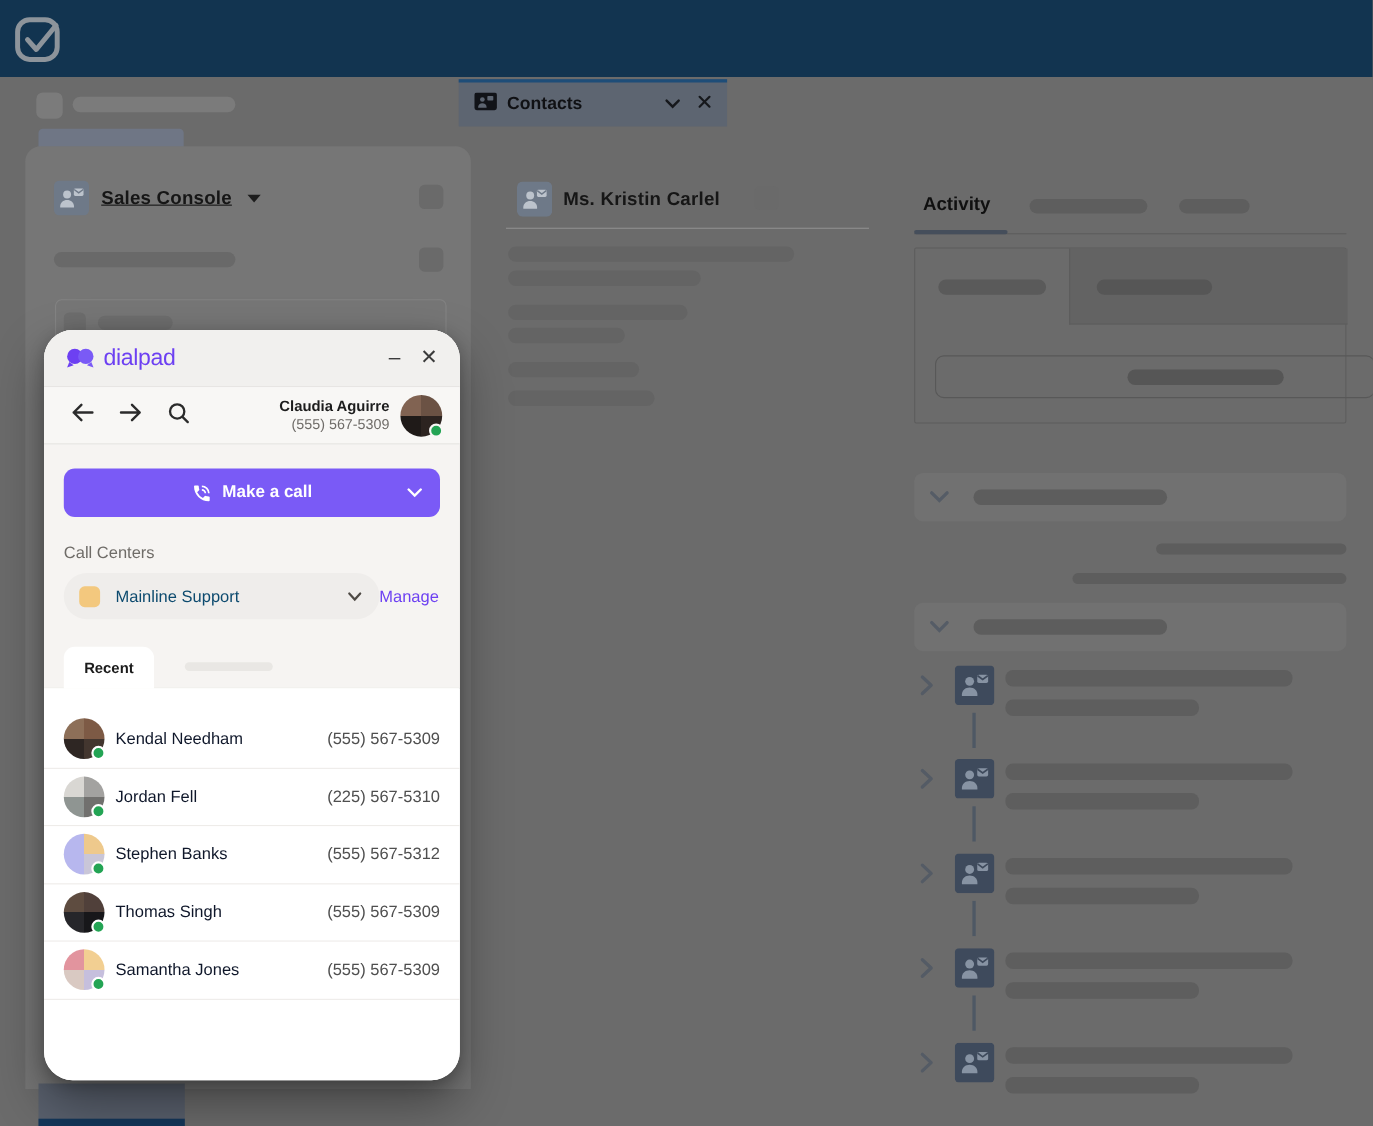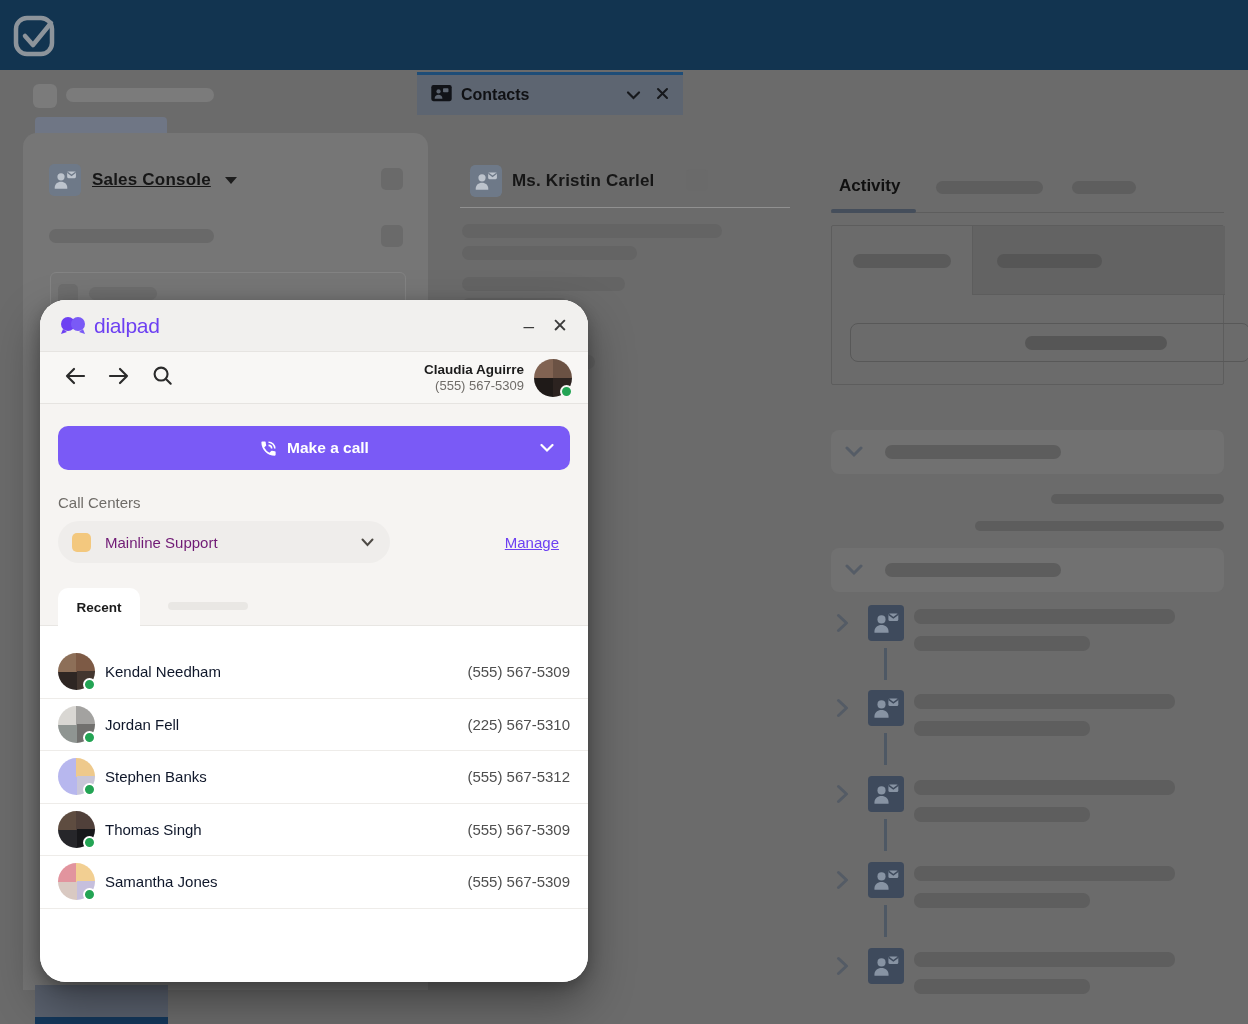--- a/index.html
+++ b/index.html
@@ -18,21 +18,21 @@
 
   .sales-card { position:absolute; left:23px; top:133px; width:405px; height:857px; background:#767676; border-radius:14px 14px 0 0; }
   .mini-tab-strip { position:absolute; left:35px; top:117px; width:132px; height:22px; background:#6f7685; border-radius:4px 4px 0 0; }
 
   .sf-icon { width:32px; height:32px; border-radius:5px; display:block; }
   .bg-title { position:absolute; font-size:17px; font-weight:bold; color:#161616; letter-spacing:.2px; }
   .caret-down { display:inline-block; width:0; height:0; border-left:6px solid transparent; border-right:6px solid transparent; border-top:7px solid #1d1d1d; margin-left:14px; vertical-align:middle; }
 
   .inner-card { position:absolute; left:50px; top:272px; width:356px; height:130px; border:1px solid #838383; border-radius:6px; }
 
-  .contacts-tab { position:absolute; left:417px; top:72px; width:266px; height:43px; background:#5d6571; border-top:3px solid #1e4d78; display:flex; align-items:center; padding:0 14px; gap:9px; }
+  .contacts-tab { position:absolute; left:417px; top:72px; width:244px; height:43px; background:#5d6571; border-top:3px solid #1e4d78; display:flex; align-items:center; padding:0 14px; gap:9px; }
   .contacts-tab .lbl { font-size:16px; font-weight:bold; color:#101114; }
   .contacts-tab .spacer { flex:1; }
 
   .bg-divider { position:absolute; background:#909090; height:1px; }
 
   .activity-label { position:absolute; left:839px; top:176px; font-size:17px; font-weight:bold; color:#101010; }
   .activity-underline { position:absolute; left:831px; top:209px; width:85px; height:4px; background:#454e5b; border-radius:2px; }
   .activity-line { position:absolute; left:831px; top:212px; width:393px; height:1px; background:#5d5d5d; }
 
   .act-card { position:absolute; left:831px; top:225px; width:393px; height:160px; border:1px solid #5d5d5d; border-radius:2px; }
@@ -45,21 +45,21 @@
   .tl-chevron { position:absolute; left:5px; top:8px; }
   .tl-icon { position:absolute; left:37px; top:0; }
   .tl-connector { position:absolute; left:53px; top:43px; width:3px; height:32px; background:#4e5864; }
   .tl-pill-long { position:absolute; left:83px; top:4px; width:261px; height:15px; border-radius:7px; background:#5e5e5e; }
   .tl-pill-short { position:absolute; left:83px; top:31px; width:176px; height:15px; border-radius:7px; background:#5e5e5e; }
 
   .blue-footer { position:absolute; left:35px; top:985px; width:133px; height:39px; background:#59606d; }
   .blue-footer::after { content:""; position:absolute; left:0; bottom:0; width:100%; height:7px; background:#14375a; }
 
   
-  .widget { position:absolute; left:40px; top:300px; width:548px; height:682px; border-radius:26px; z-index:10;
+  .widget { position:absolute; left:40px; top:300px; width:378px; height:682px; border-radius:26px; z-index:10;
     box-shadow:0 20px 45px rgba(0,0,0,.38), 0 4px 14px rgba(0,0,0,.22); background:#fff; display:flex; flex-direction:column; }
   .widget-top { background:#f6f4f2; border-radius:26px 26px 0 0; border-bottom:1px solid #e8e6e3; }
 
   .titlebar { height:52px; background:#f1f0ee; border-radius:26px 26px 0 0; border-bottom:1px solid #e6e4e1;
     display:flex; align-items:center; padding:0 20px; }
   .brand { display:flex; align-items:center; gap:7px; }
   .brand-text { color:var(--purple,#6d40f2); font-size:21px; font-weight:500; letter-spacing:-.3px; }
   .win-controls { margin-left:auto; display:flex; align-items:center; gap:18px; }
   .win-btn { font-size:19px; color:#3b3b3b; line-height:1; cursor:default; }
 
@@ -77,23 +77,23 @@
 
   .action-area { padding:22px 18px 0 18px; }
   .call-btn { width:100%; height:44px; border:none; border-radius:10px; background:var(--btn-purple,#7a5af6);
     color:#fff; font-size:15.5px; font-weight:bold; font-family:inherit; display:flex; align-items:center; justify-content:center; gap:9px; position:relative; cursor:pointer; }
   .call-btn .btn-chevron { position:absolute; right:16px; top:50%; transform:translateY(-50%); display:flex; }
 
   .cc-label { margin:24px 18px 10px 18px; font-size:15px; color:#6f6c68; }
   .cc-row { display:flex; align-items:center; margin:0 18px; }
   .cc-select { width:332px; height:42px; background:#efedeb; border-radius:21px; display:flex; align-items:center; padding:0 16px 0 14px; cursor:pointer; }
   .cc-swatch { width:19px; height:19px; border-radius:5px; background:var(--swatch,#f3c87e); }
-  .cc-name { font-size:15px; color:#701a75; margin-left:14px; }
+  .cc-name { font-size:15px; color:#0c4a6e; margin-left:14px; }
   .cc-chevron { margin-left:auto; display:flex; }
-  .manage-link { margin-left:auto; margin-right:11px; color:var(--purple,#6d40f2); font-size:15px; cursor:pointer;text-decoration:underline; }
+  .manage-link { margin-left:auto; margin-right:1px; color:var(--purple,#6d40f2); font-size:15px; cursor:pointer; }
 
   .tabs-row { display:flex; align-items:flex-end; margin-top:24px; padding:0 18px; height:38px; position:relative; }
   .tab-recent { width:82px; height:38px; background:#fff; border-radius:10px 10px 0 0; display:flex; align-items:center; justify-content:center;
     font-size:13.5px; font-weight:bold; color:#1b1b1b; margin-bottom:-1px; z-index:2; }
   .tab-ph { width:80px; height:8px; border-radius:4px; background:#e9e7e4; margin:0 0 15px 28px; }
 
   .contact-list { flex:1; background:#fff; border-radius:0 0 26px 26px; padding:20px 0 0 0; overflow:hidden; }
   .c-row { height:52.5px; display:flex; align-items:center; padding:0 18px; border-bottom:1px solid #eeece9; }
   .c-row .avatar { width:37px; height:37px; }
   .c-name { font-size:15px; color:#0f172a; margin-left:10px; }

